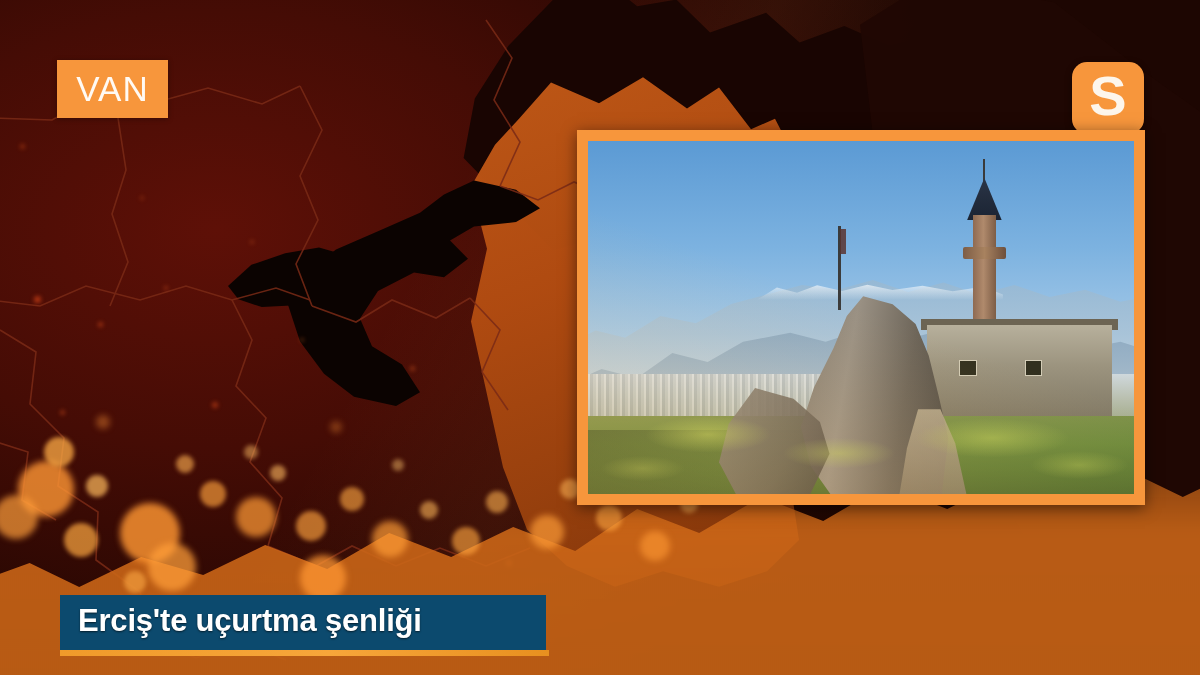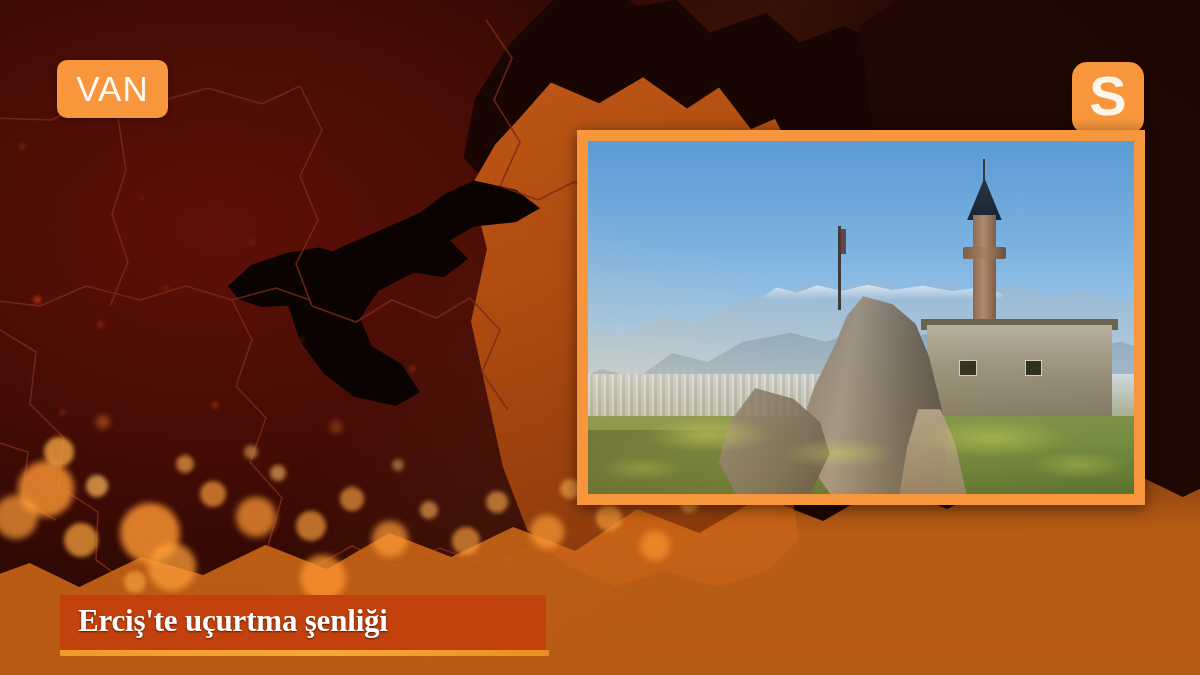--- a/index.html
+++ b/index.html
@@ -91,21 +91,21 @@
       78% 38%, 83% 28%, 88% 36%, 93% 26%, 97% 34%, 100% 28%, 100% 100%, 0% 100%);
     filter:blur(6px);
   }
   .bk { position:absolute; border-radius:50%; }
 
   
   .van-badge {
     position:absolute; left:57px; top:60px;
     width:111px; height:58px;
     background:#f7963c;
-    border-radius:10px;
+    border-radius:0;
     display:flex; align-items:center; justify-content:center;
     box-shadow:0 1px 5px rgba(0,0,0,.35);
   }
   .van-badge span {
     color:#fffaf4;
     font-size:35px;
     letter-spacing:1px;
     font-weight:400;
     line-height:1;
     padding-bottom:2px;
@@ -260,24 +260,23 @@
     position:absolute; inset:0;
     background:linear-gradient(200deg, rgba(255,200,120,0) 48%, rgba(255,196,110,.16) 78%, rgba(255,186,96,.22) 100%);
   }
 
   
   .headline-wrap {
     position:absolute; left:60px; top:595px;
     width:486px;
   }
   .headline {
-    background:#c2410c;
+    background:#0c4a6e;
     padding:9px 18px 11px 18px;
     display:block;
-    font-family:Liberation Serif, serif;
   }
   .headline span {
     color:#ffffff;
     font-size:31px;
     font-weight:700;
     letter-spacing:-0.2px;
     line-height:1.12;
     white-space:nowrap;
     text-shadow:0 1px 2px rgba(0,0,0,.6);
   }

